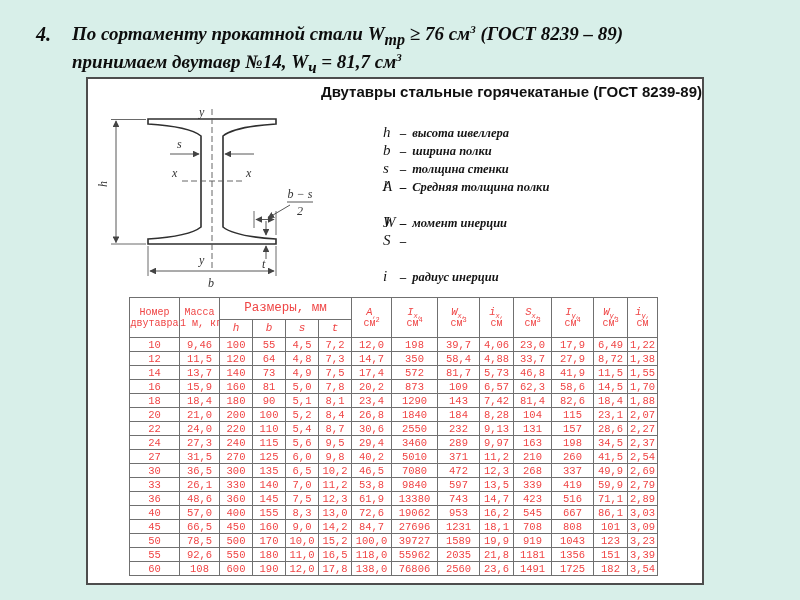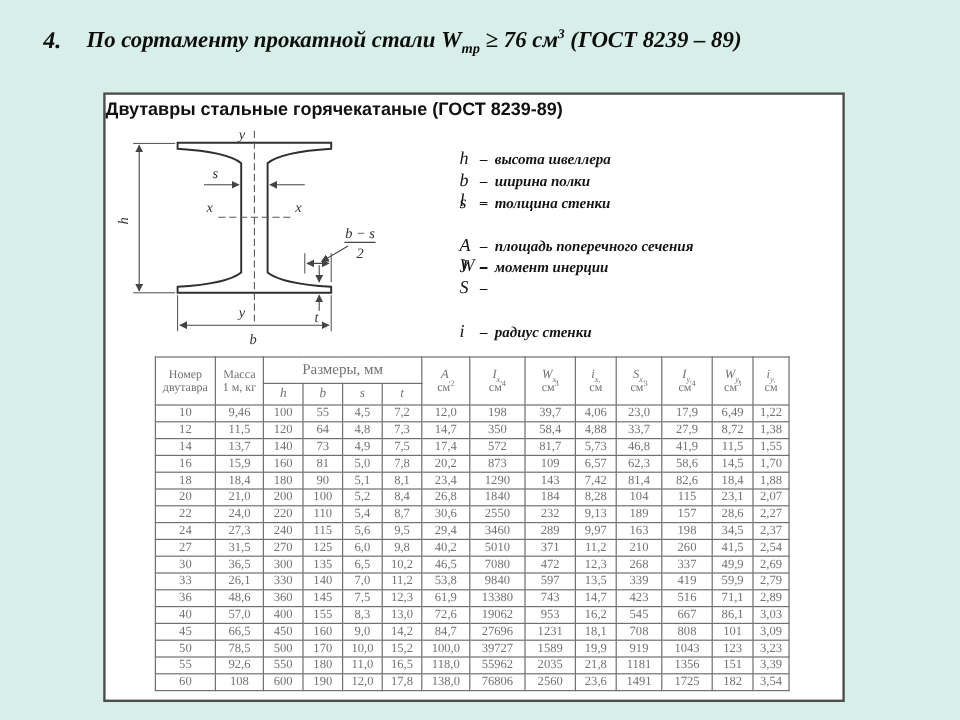--- a/index.html
+++ b/index.html
@@ -14,30 +14,30 @@
   }
 
   
   .heading {
     position:absolute; left:36px; top:20px; width:730px;
     display:flex; color:#0d0d0d;
     font:bold italic 19px "Liberation Serif", serif;
     line-height:28px;
   }
   .heading-number { width:36px; font-size:20px; }
-  .heading sub { font-size:12px; line-height:0; }
+  .heading sub { font-size:16px; line-height:0; }
   .heading sup { font-size:11px; line-height:0; }
 
   
   .panel {
     position:absolute; left:86px; top:77px; width:614px; height:504px;
     background:#ffffff; border:2px solid #4d4d4d;
   }
   .panel-title {
-    margin-top:4px; text-align:left; color:#101010;
+    margin-top:4px; text-align:right; color:#101010;
     font:bold 15px "Liberation Sans", sans-serif;
   }
 
   
   .diagram { position:absolute; left:8px; top:26px; }
   .diagram text { font:italic 12px "Liberation Serif", serif; fill:#333; }
   .beam { fill:#ffffff; stroke:#2f2f2f; stroke-width:1.6; }
   .dash { stroke:#555; stroke-width:0.9; stroke-dasharray:6 3; fill:none; }
   .dim  { stroke:#444; stroke-width:0.9; fill:none; }
   .ext  { stroke:#444; stroke-width:0.8; fill:none; }
@@ -47,21 +47,21 @@
   .legend { position:absolute; left:295px; top:27px; width:312px; }
   .legend-row { display:flex; align-items:baseline; height:18px; color:#141414; }
   .leg-sym  { width:17px; font:italic 15px "Liberation Serif", serif; }
   .leg-dash { margin:0 6px 0 0; font:bold italic 12.5px "Liberation Serif", serif; }
   .leg-desc { font:bold italic 12.5px "Liberation Serif", serif; white-space:nowrap;margin-top:20px; }
 
   
   .table-wrap { position:absolute; left:41px; top:218px; }
   table.beam-table {
     border-collapse:collapse; table-layout:fixed; width:528px;
-    font-family:Liberation Serif, serif; color:#737373;
+    font-family:Liberation Mono, monospace; color:#ef4444;
     border:1.5px solid #555;
   }
   .beam-table th, .beam-table td {
     border:1px solid #707070; padding:0; text-align:center;
     font-weight:normal; overflow:hidden; white-space:nowrap;
   }
   .beam-table thead th { font-size:10px; line-height:11px; vertical-align:middle; }
   .beam-table .hrow1 th { height:21px; }
   .beam-table .hrow2 th { height:17px; }
   .beam-table .dims-group { font-size:12.5px; }
@@ -72,20 +72,21 @@
 </style>
 </head>
 <body>
 
 <div class="slide">
 
   <div class="heading">
     <div class="heading-number">4.</div>
     <div>
       <div><span>По сортаменту прокатной стали W</span><sub>тр</sub><span> ≥ 76 см</span><sup>3</sup><span> (ГОСТ 8239 – 89)</span></div>
+      <div><span>принимаем двутавр №14, W</span><sub>ч</sub><span> = 81,7 см</span><sup>3</sup></div>
     </div>
   </div>
 
   <div class="panel">
     <div class="panel-title">Двутавры стальные горячекатаные (ГОСТ 8239-89)</div>
 
     <svg class="diagram" width="282" height="188" viewBox="0 0 282 188">
       <defs>
         <marker id="ah" viewBox="0 0 10 10" refX="9" refY="5" markerWidth="7.5" markerHeight="7.5" orient="auto-start-reverse">
           <path d="M0,0 L10,5 L0,10 Z" fill="#444"></path>
@@ -140,43 +141,43 @@
           <span class="leg-desc">ширина полки</span>
         </div>
         <div class="legend-row">
           <span class="leg-sym">s</span>
           <span class="leg-dash">–</span>
           <span class="leg-desc">толщина стенки</span>
         </div>
         <div class="legend-row">
           <span class="leg-sym">l</span>
           <span class="leg-dash">–</span>
+          <span class="leg-desc">Средняя толщина полки</span>
         </div>
         <div class="legend-row">
           <span class="leg-sym">A</span>
           <span class="leg-dash">–</span>
-          <span class="leg-desc">площадь поперечного сечения</span>
         </div>
         <div class="legend-row">
           <span class="leg-sym">J</span>
           <span class="leg-dash">–</span>
           <span class="leg-desc">момент инерции</span>
         </div>
         <div class="legend-row">
           <span class="leg-sym">W</span>
           <span class="leg-dash">–</span>
         </div>
         <div class="legend-row">
           <span class="leg-sym">S</span>
           <span class="leg-dash">–</span>
         </div>
         <div class="legend-row">
           <span class="leg-sym">i</span>
           <span class="leg-dash">–</span>
-          <span class="leg-desc">радиус стенки</span>
+          <span class="leg-desc">радиус инерции</span>
         </div>
       </div>
 
     <div class="table-wrap">
       <table class="beam-table">
           <colgroup>
             <col width="50">
             <col width="40">
             <col width="33">
             <col width="33">
@@ -343,21 +344,21 @@
               <td>22</td>
               <td>24,0</td>
               <td>220</td>
               <td>110</td>
               <td>5,4</td>
               <td>8,7</td>
               <td>30,6</td>
               <td>2550</td>
               <td>232</td>
               <td>9,13</td>
-              <td>189</td>
+              <td>131</td>
               <td>157</td>
               <td>28,6</td>
               <td>2,27</td>
             </tr>
             <tr>
               <td>24</td>
               <td>27,3</td>
               <td>240</td>
               <td>115</td>
               <td>5,6</td>

